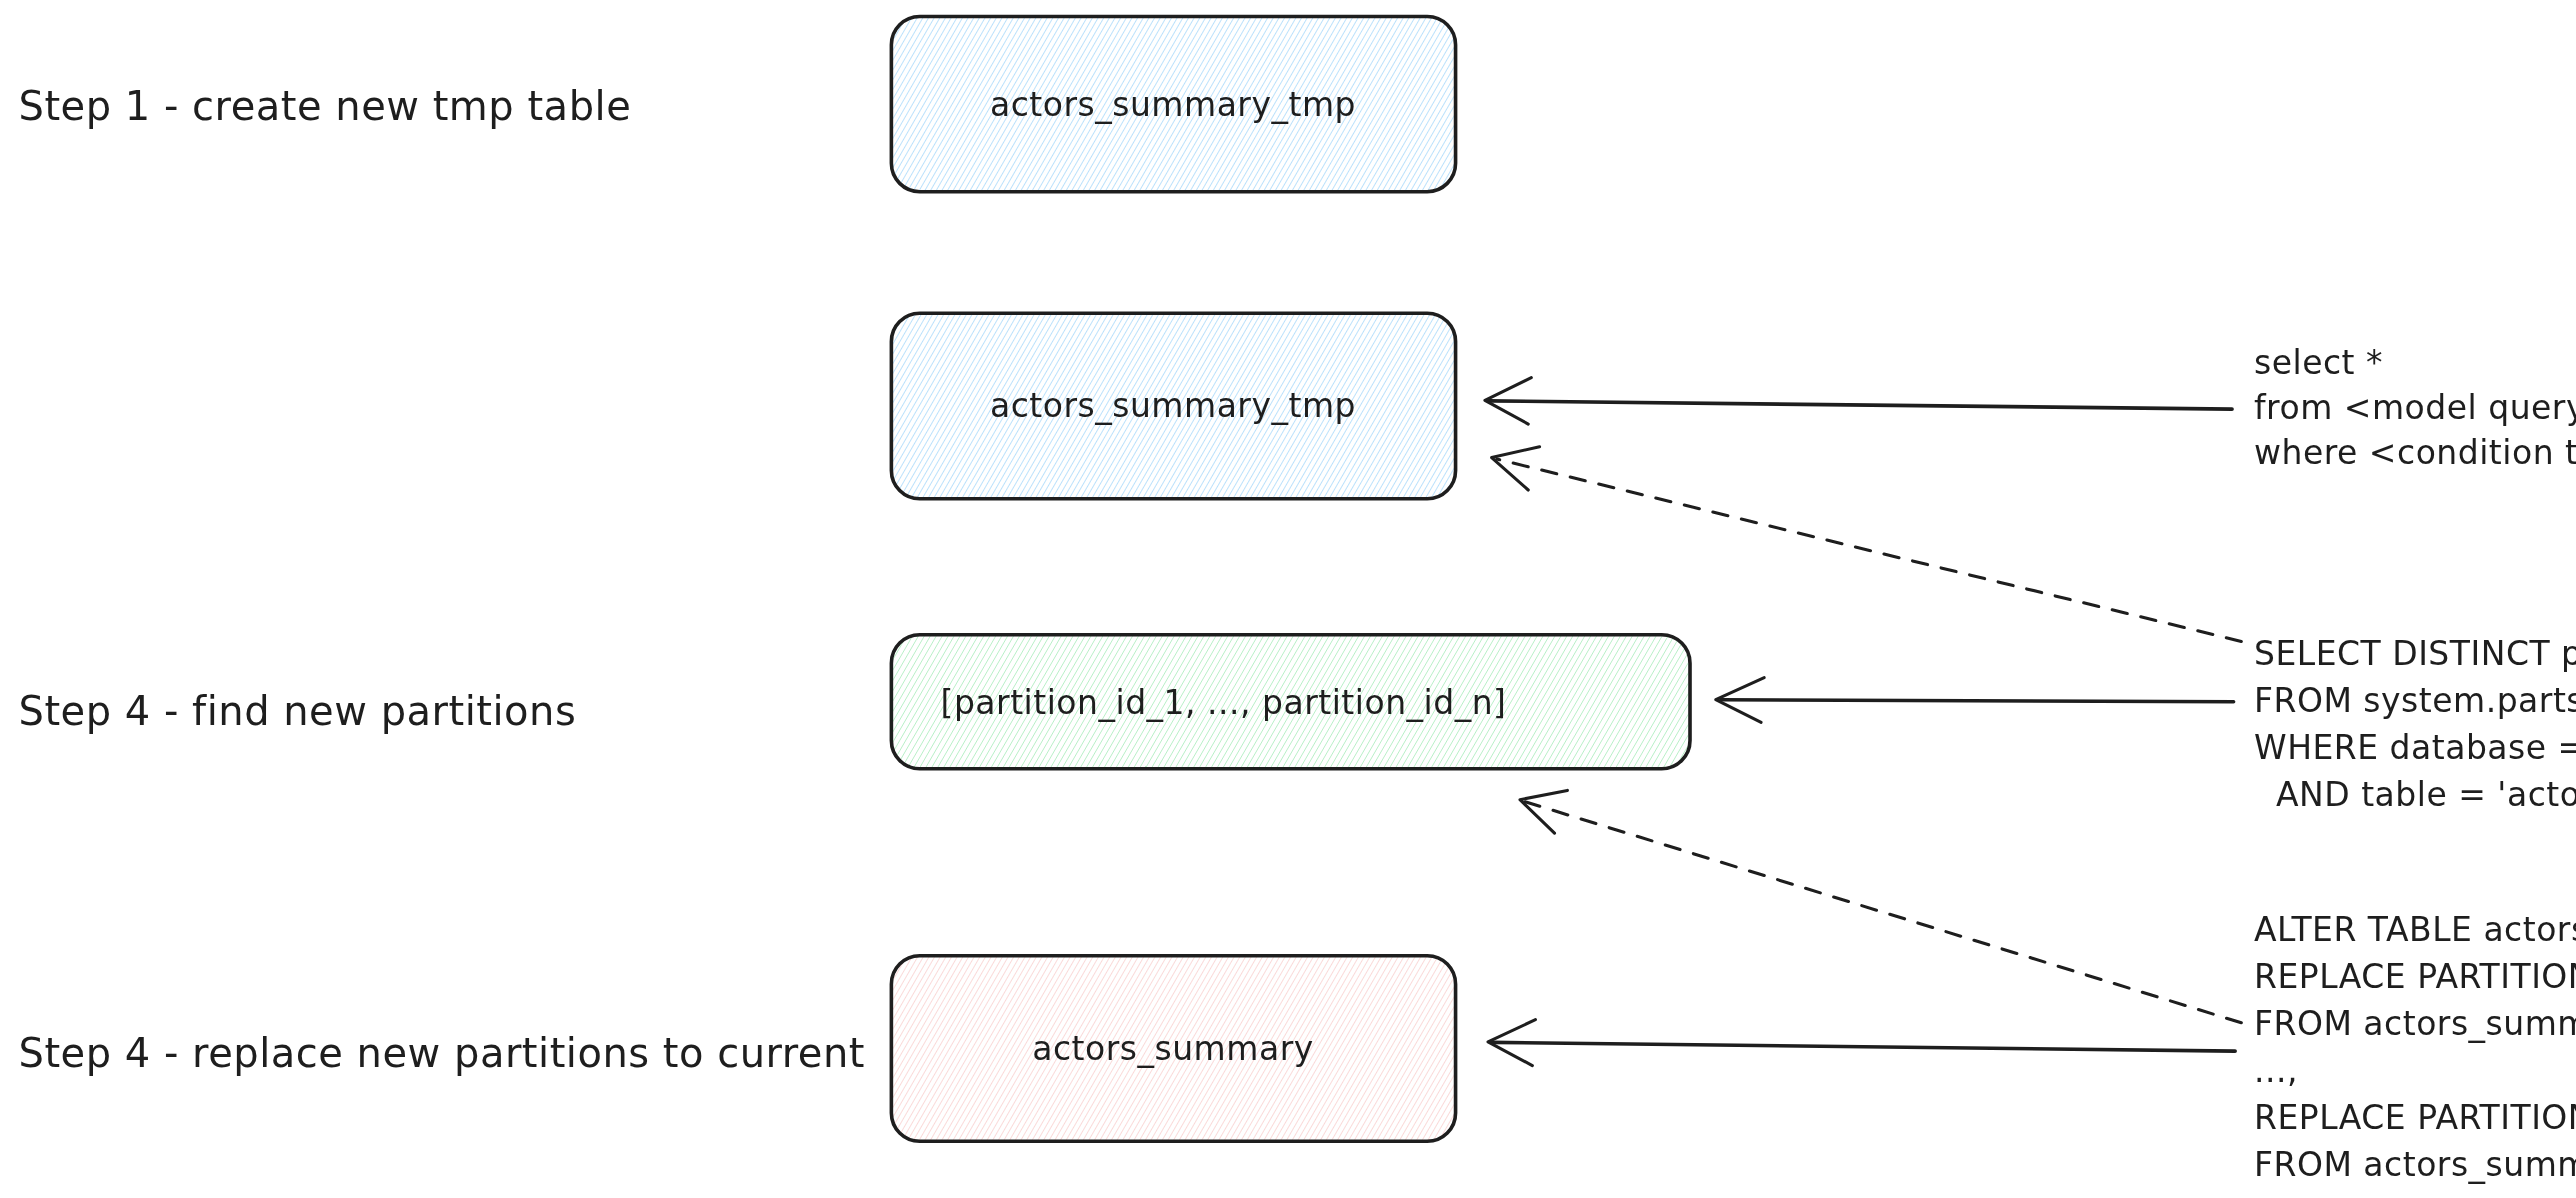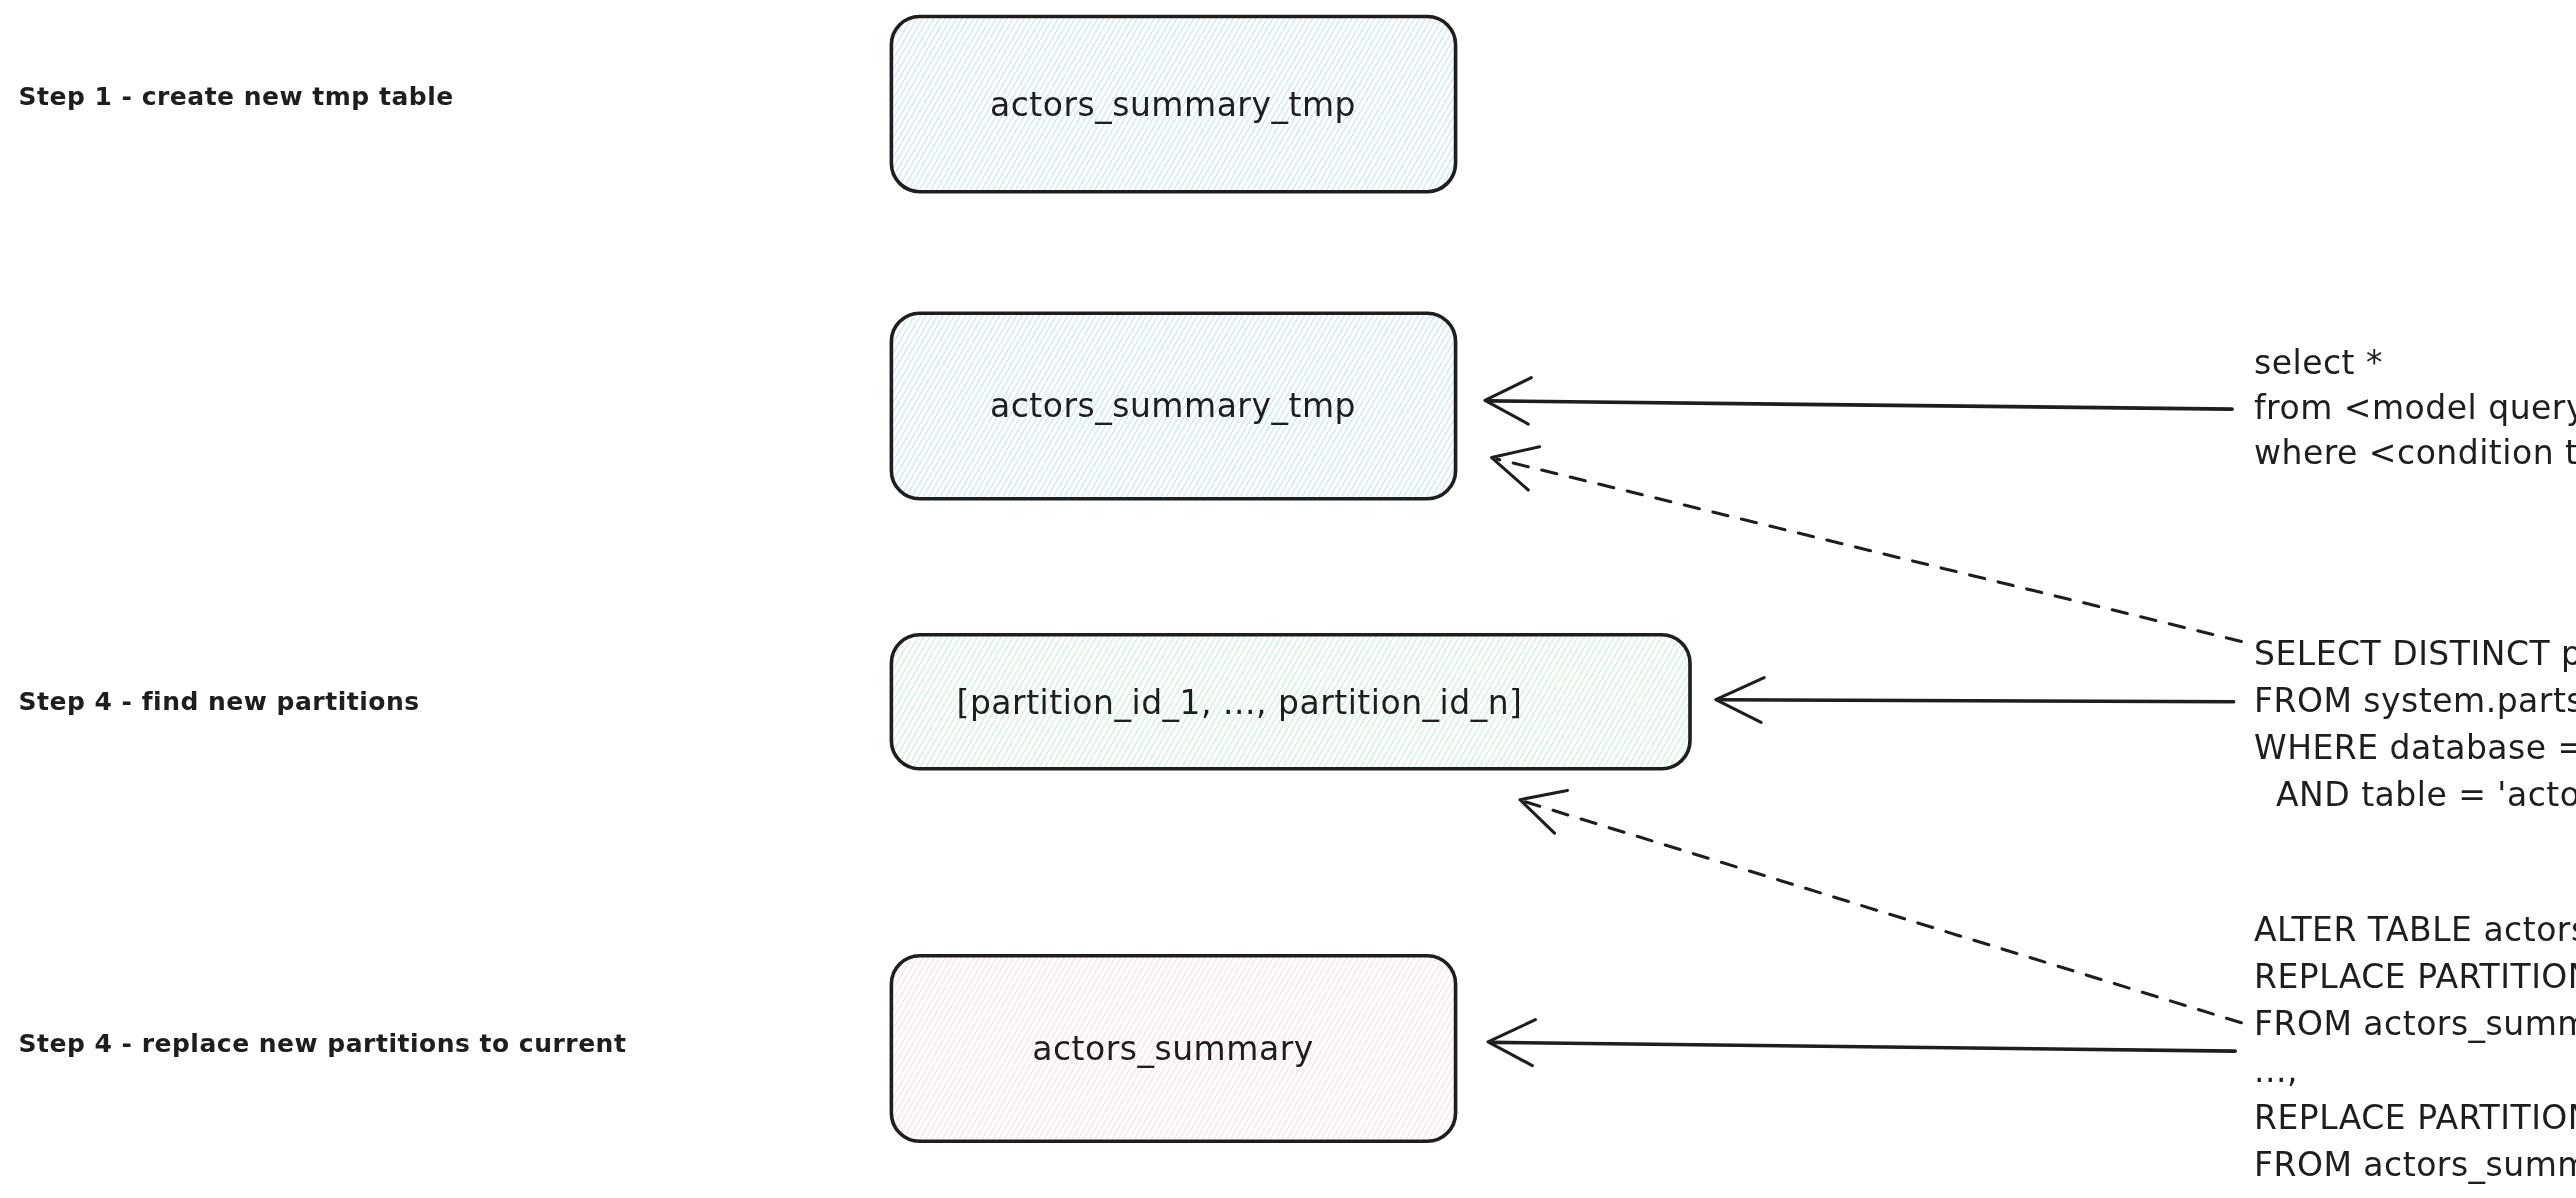--- a/index.html
+++ b/index.html
@@ -5,21 +5,21 @@
   html, body { margin: 0; padding: 0; background: #ffffff; }
   body {
     width: 3650px; height: 1199px;
     font-family: "DejaVu Sans", "Liberation Sans", sans-serif;
     color: #1e1e1e;
   }
   .canvas { position: relative; width: 3650px; height: 1199px; overflow: hidden; background: #ffffff; }
   svg.layer { position: absolute; left: 0; top: 0; width: 3650px; height: 1199px; }
 
   .t { position: absolute; white-space: pre; }
-  .step-label { font-size: 25px; line-height: 1.2; letter-spacing: 0.5px; font-weight: bold; }
+  .step-label { font-size: 40px; line-height: 1.2; letter-spacing: 0.5px; }
 
   .node-label {
     position: absolute; display: flex; align-items: center; justify-content: center;
     font-size: 33px; letter-spacing: 0.5px; 
   }
 
   .sql-block { position: absolute; }
   .sql-line { font-size: 33px; white-space: pre; letter-spacing: 0.5px; }
   .sql-lh-88 .sql-line { line-height: 45px; height: 45px; }
   .sql-lh-92 .sql-line { line-height: 47px; height: 47px; }
@@ -80,21 +80,21 @@
       <path d="M 3042,1534 L 2950,1552 L 3017,1617" stroke-width="6"></path>
     </g>
   </svg>
 
   <div class="t step-label" style="left:18.5px; top:82px;">Step 1 - create new tmp table</div>
   <div class="t step-label" style="left:18.5px; top:687px;">Step 4 - find new partitions</div>
   <div class="t step-label" style="left:18.5px; top:1029px;">Step 4 - replace new partitions to current</div>
 
   <div class="node-label" style="left:891px; top:16.5px;   width:564px; height:175px;">actors_summary_tmp</div>
   <div class="node-label" style="left:891px; top:313px;  width:564px; height:185px;">actors_summary_tmp</div>
-  <div class="node-label" style="left:891px; top:635px; width:665px; height:134px;margin-left:16px;">[partition_id_1, ..., partition_id_n]</div>
+  <div class="node-label" style="left:891px; top:635px; width:665px; height:134px;">[partition_id_1, ..., partition_id_n]</div>
   <div class="node-label" style="left:891px; top:956px; width:564px; height:185px;">actors_summary</div>
 
   <div class="sql-block sql-lh-88" style="left:2254px; top:340px;">
     <div class="sql-line">select *</div>
     <div class="sql-line">from &lt;model query&gt;</div>
     <div class="sql-line">where &lt;condition to identify new&gt;</div>
   </div>
 
   <div class="sql-block sql-lh-92" style="left:2254px; top:630px;">
     <div class="sql-line">SELECT DISTINCT partition_id</div>

